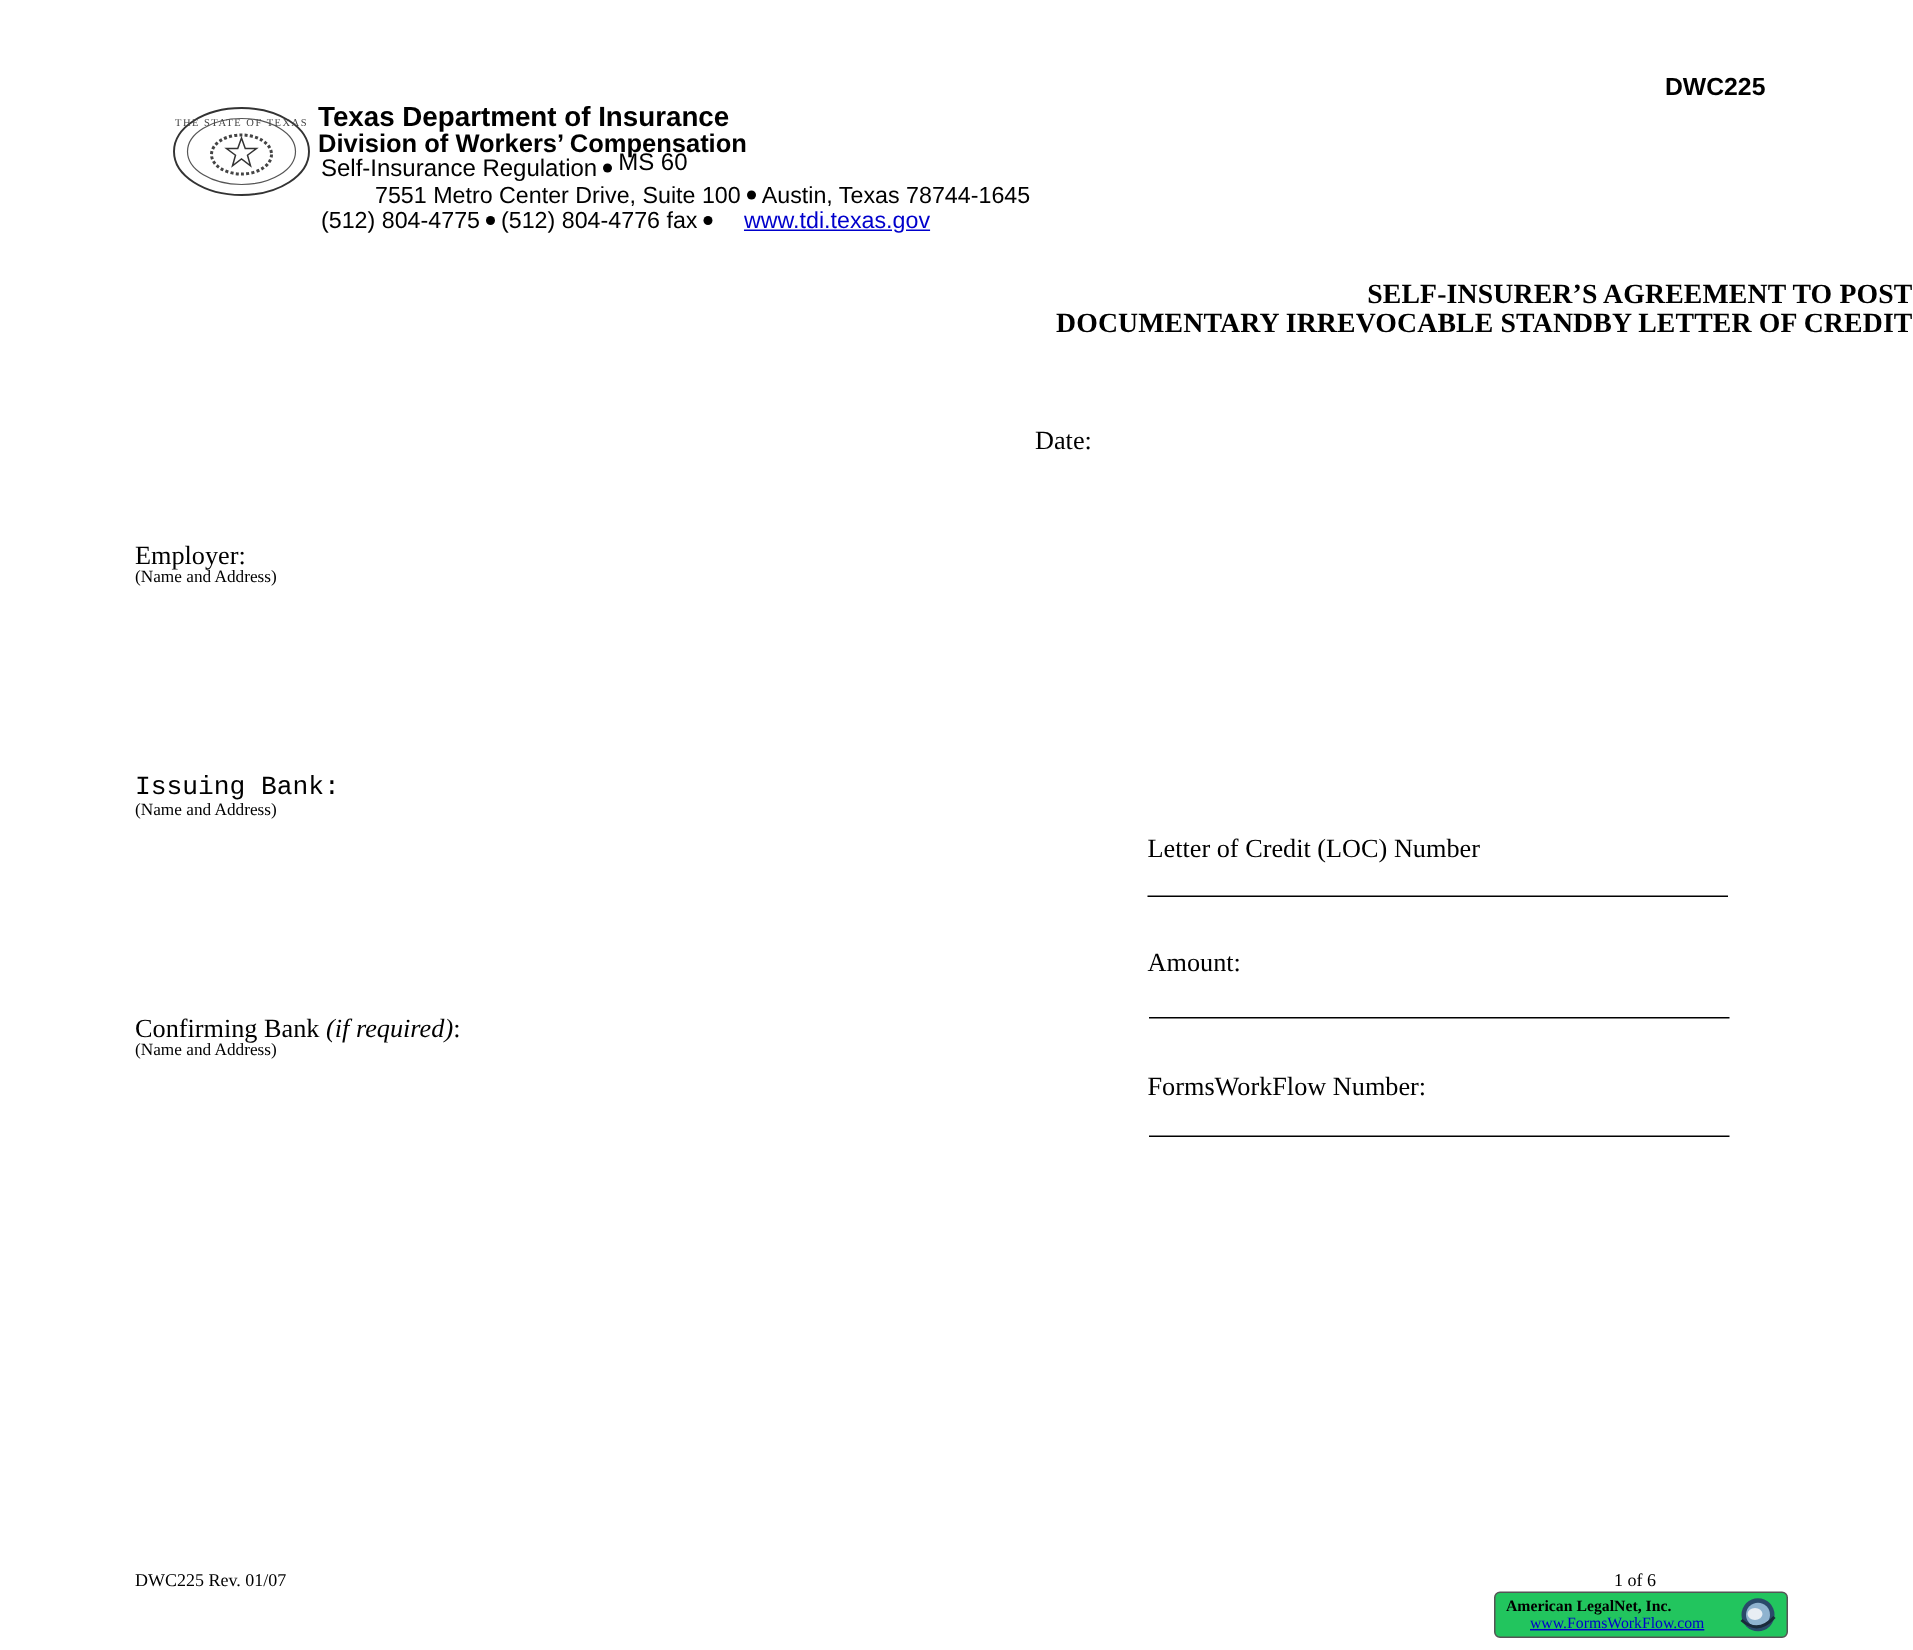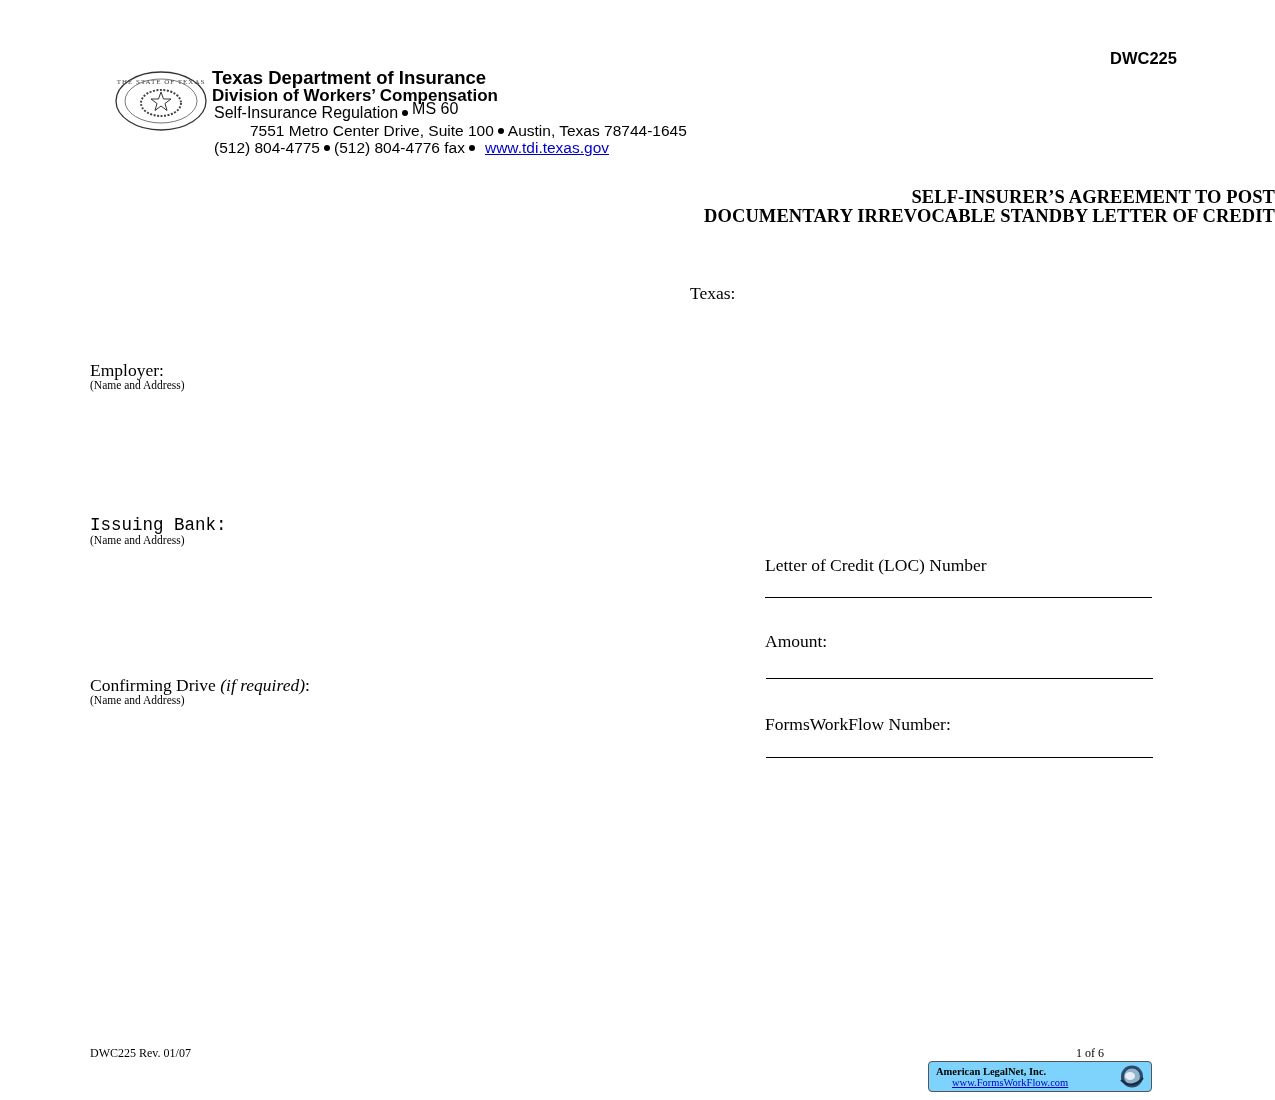--- a/index.html
+++ b/index.html
@@ -10,21 +10,21 @@
 
     .seal { left: 90px; top: 70px; width: 94px; height: 62px; margin-left: 24px; }
 
     .org1 { left: 212px; top: 67px; font-size: 18.5px; font-weight: bold; }
     .org2 { left: 212px; top: 86px; font-size: 17px; font-weight: bold; }
     .org3 { left: 214px; top: 104px; font-size: 16px; }
     .org3 .ms { position: relative; top: -4px; }
     .org4 { left: 214px; top: 122px; font-size: 15.5px; margin-left: 36px; }
     .org5 { left: 214px; top: 139px; font-size: 15.5px; }
     .bullet { display: inline-block; width: 6px; height: 6px; background: #000; border-radius: 50%; margin: 0 4px; vertical-align: middle; position: relative; top: -1px; }
-    .link { color: #0000cc; text-decoration: underline; margin-left: 6px; }
+    .link { color: #0000cc; text-decoration: underline; margin-left: 17px; }
 
     .formcode { left: 1093px; top: 49px; font-size: 16.5px; font-weight: bold; margin-left: 17px; }
 
     .title { left: 0; width: 1275px; text-align: right; font-weight: bold; font-size: 18.5px; letter-spacing: 0.1px; }
     .title1 { top: 187px; }
     .title2 { top: 206px; }
 
     .label { font-size: 17.5px; }
     .sublabel { font-size: 11.5px; }
 
@@ -42,21 +42,21 @@
     .loc-label { left: 765px; top: 555px; }
     .loc-line { left: 765px; top: 597px; width: 387px; height: 0; border-top: 1.4px solid #000; }
     .amt-label { left: 765px; top: 631px; text-align: center; }
     .amt-line { left: 766px; top: 678px; width: 387px; height: 0; border-top: 1.4px solid #000; }
     .cn-label { left: 765px; top: 714px; }
     .cn-line { left: 766px; top: 757px; width: 387px; height: 0; border-top: 1.4px solid #000; }
 
     .footer-rev { left: 90px; top: 1046px; font-size: 12px; }
     .footer-page { left: 1076px; top: 1046px; font-size: 12px; }
 
-    .badge { left: 928px; top: 1061px; width: 194px; height: 29px; border: 1px solid #555; border-radius: 4px; background: #7dd3fc; padding-left: 28px; }
+    .badge { left: 996px; top: 1061px; width: 194px; height: 29px; border: 1px solid #555; border-radius: 4px; background: #22c55e; }
     .badge-name { left: 7px; top: 4px; font-size: 10.5px; font-weight: bold; }
     .badge-url { left: 7px; top: 15px; font-size: 10.5px; color: #0000cc; text-decoration: underline; margin-left: 16px; }
     .badge-globe { right: 3px; top: 2px; width: 36px; height: 25px; }
   </style>
 </head>
 <body>
 
 <div class="abs seal">
   <svg width="94" height="62" viewBox="0 0 94 62">
     <ellipse cx="47" cy="31" rx="45" ry="29" fill="none" stroke="#333" stroke-width="1.3"></ellipse>
@@ -77,30 +77,30 @@
 </div>
 <div class="abs sans org5">
   <span>(512) 804-4775</span><span class="bullet"></span><span>(512) 804-4776 fax</span><span class="bullet"></span><a class="link">www.tdi.texas.gov</a>
 </div>
 
 <div class="abs sans formcode">DWC225</div>
 
 <div class="abs serif title title1">SELF-INSURER’S AGREEMENT TO POST</div>
 <div class="abs serif title title2">DOCUMENTARY IRREVOCABLE STANDBY LETTER OF CREDIT</div>
 
-<div class="abs serif label date-label">Texas:</div>
+<div class="abs serif label date-label">Date:</div>
 
 <div class="abs serif label emp-label">Employer:</div>
 <div class="abs serif sublabel emp-sub">(Name and Address)</div>
 
 <div class="abs serif label bank-label">Issuing Bank:</div>
 <div class="abs serif sublabel bank-sub">(Name and Address)</div>
 
 <div class="abs serif label conf-label">
-  <span>Confirming Drive </span><i>(if required)</i><span>:</span>
+  <span>Confirming Bank </span><i>(if required)</i><span>:</span>
 </div>
 <div class="abs serif sublabel conf-sub">(Name and Address)</div>
 
 <div class="abs serif label loc-label">Letter of Credit (LOC) Number</div>
 <div class="abs loc-line"></div>
 
 <div class="abs serif label amt-label">Amount:</div>
 <div class="abs amt-line"></div>
 
 <div class="abs serif label cn-label">FormsWorkFlow Number:</div>

